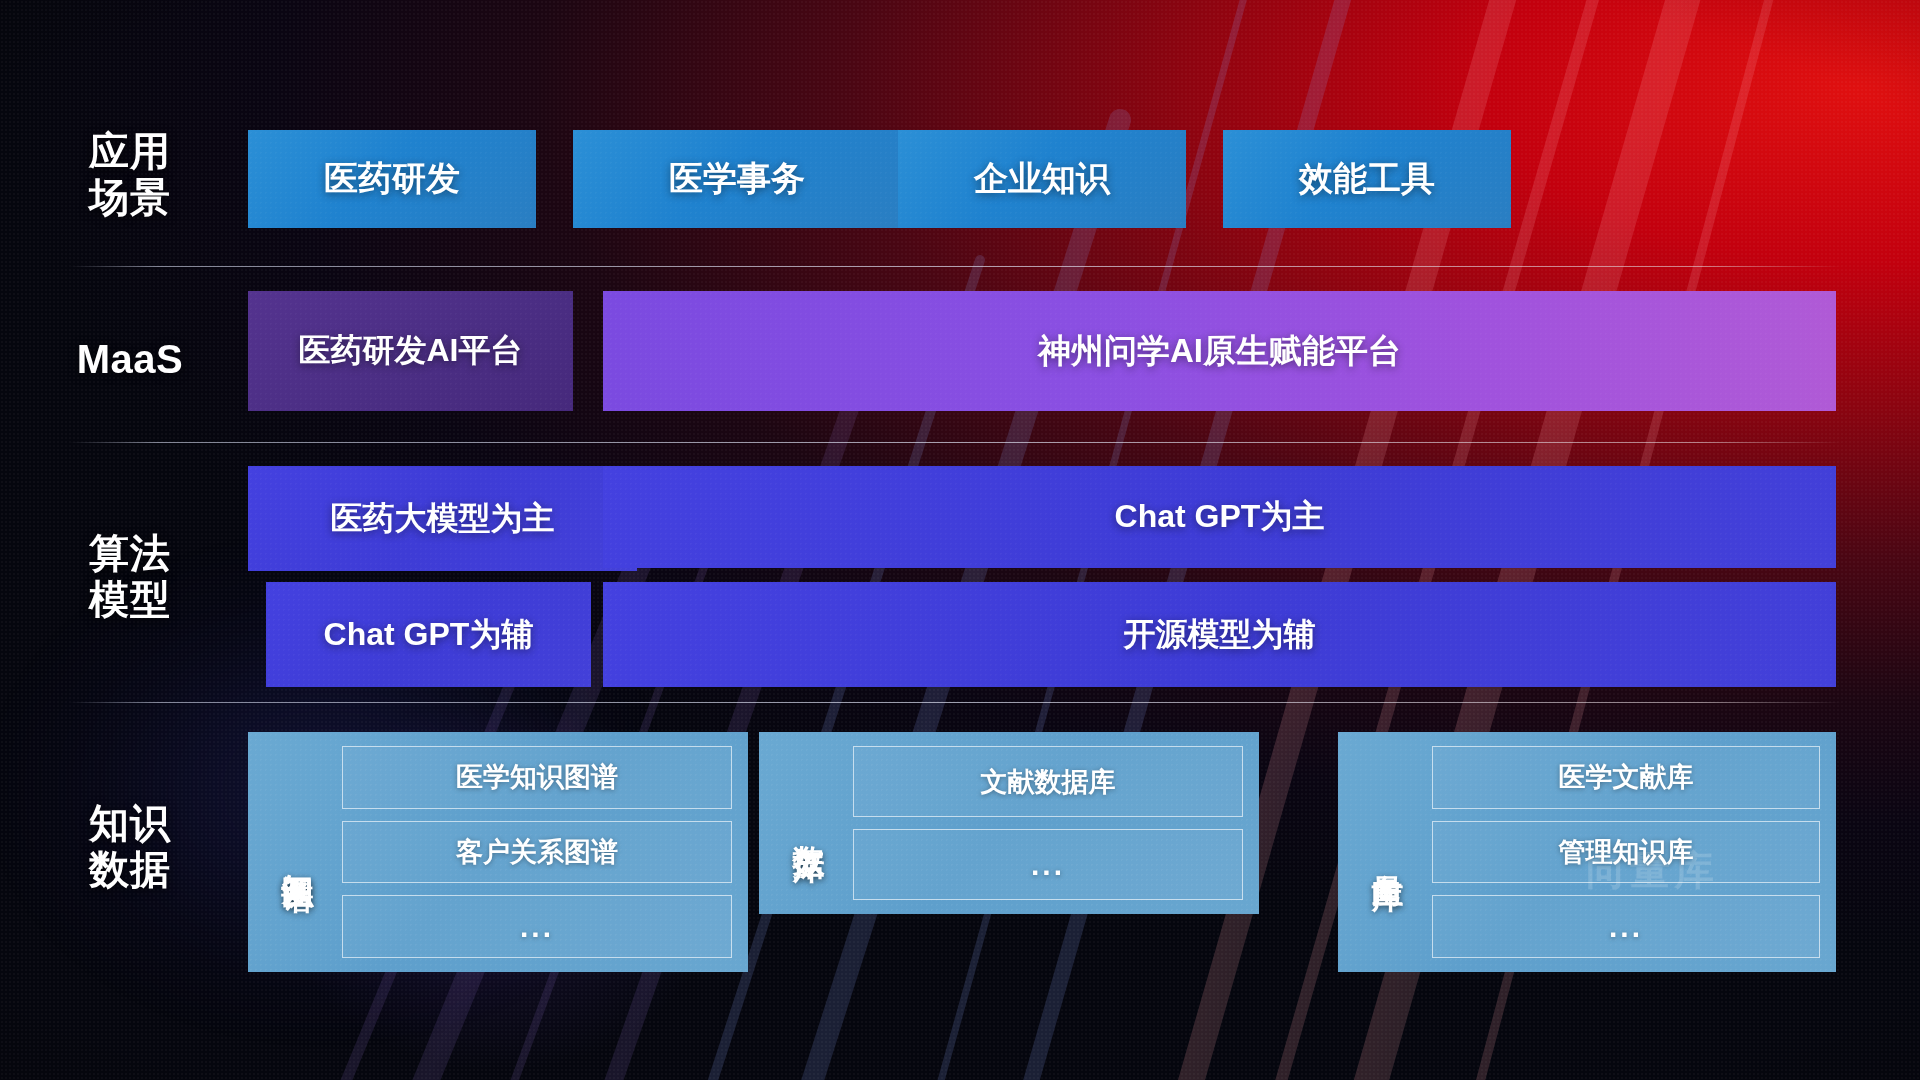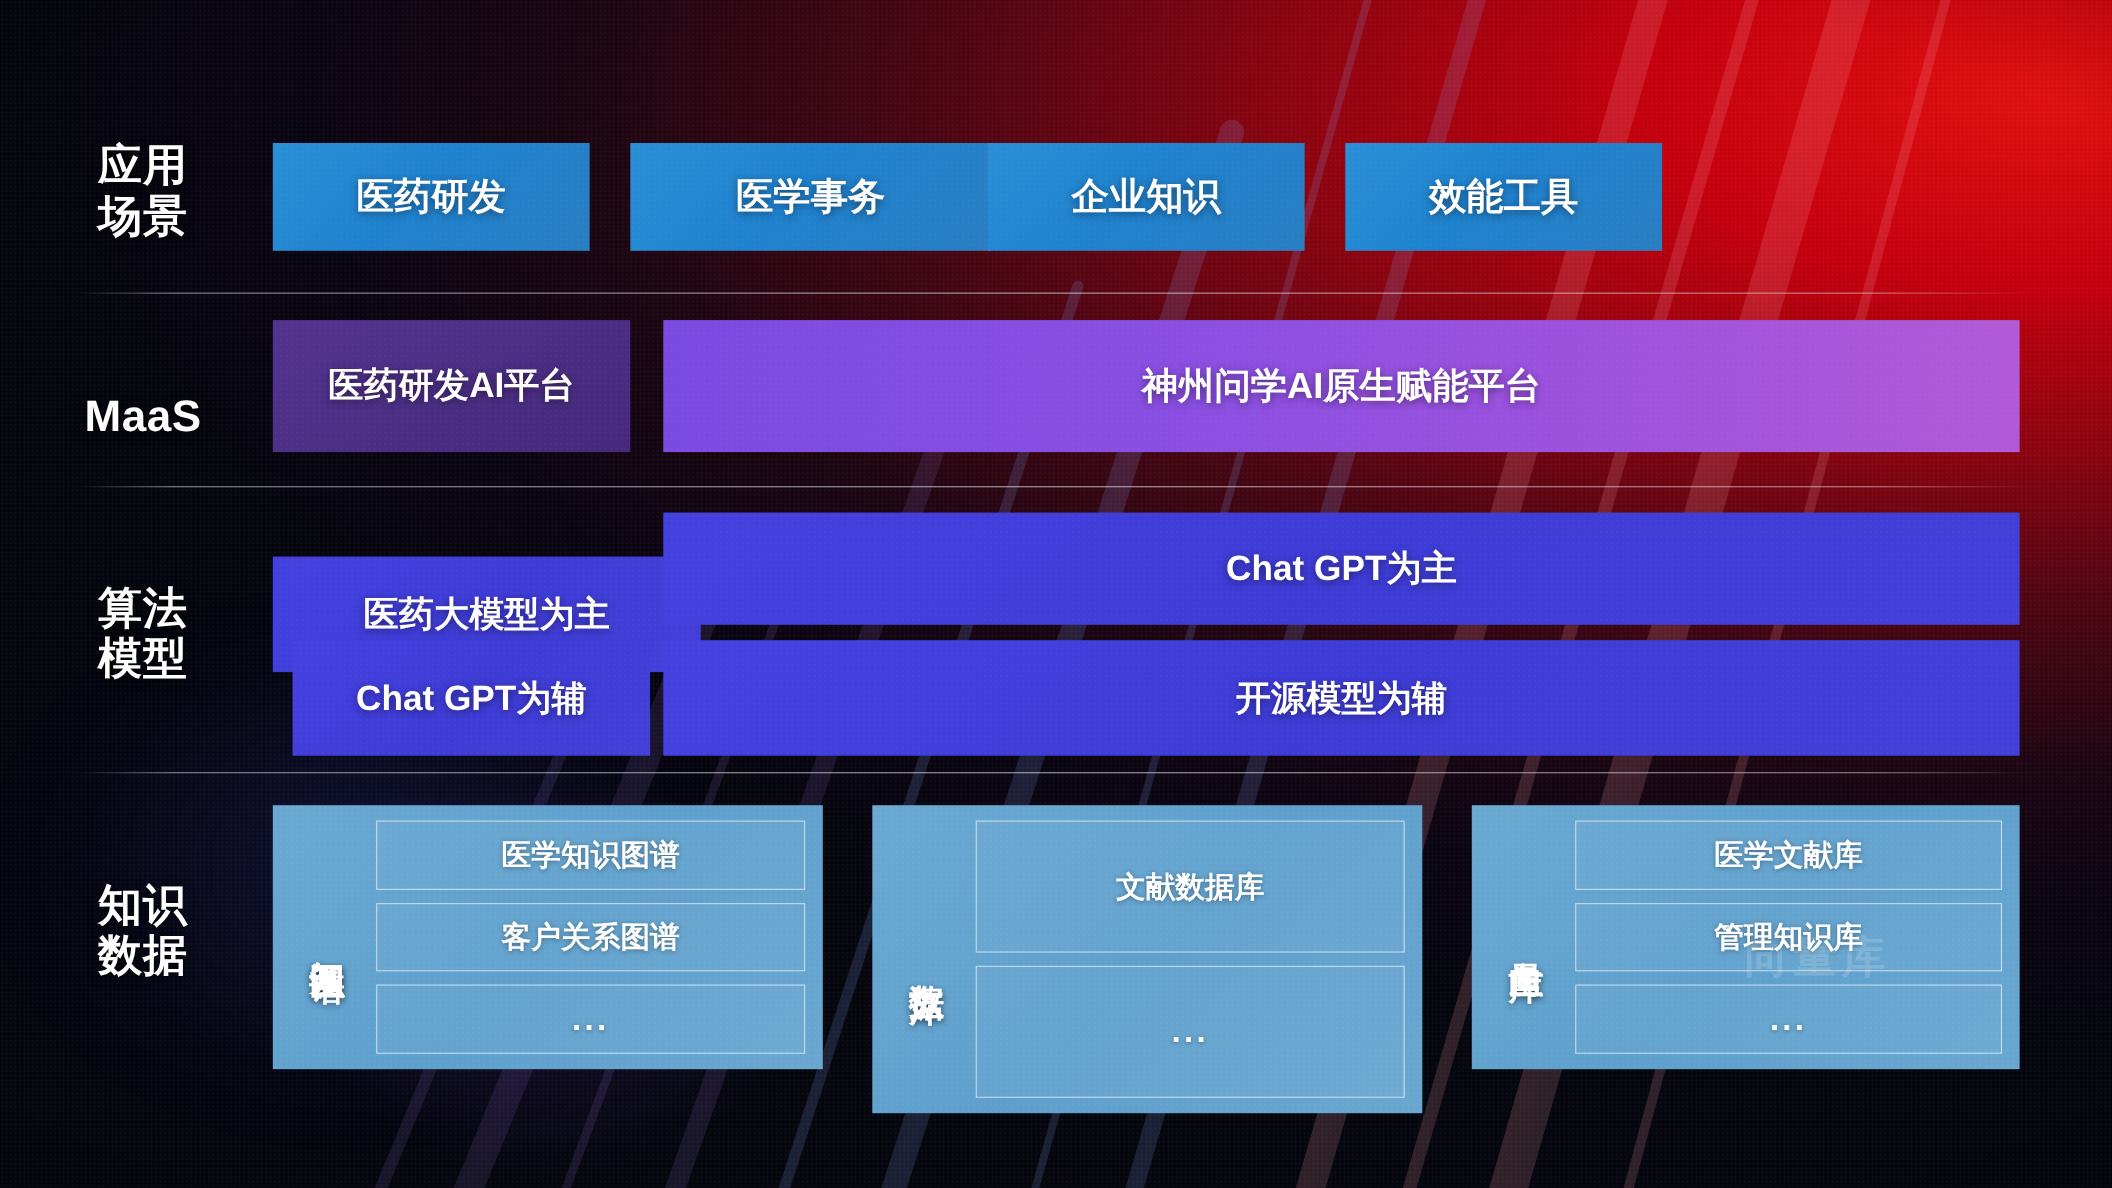--- a/index.html
+++ b/index.html
@@ -45,21 +45,21 @@
     position:absolute;
     color:#ffffff;
     font-weight:700;
     font-size:40px;
     line-height:1.16;
     letter-spacing:1px;
     text-align:center;
     white-space:pre-line;
     text-shadow:0 2px 10px rgba(0,0,0,.7);
   }
-  .row-label.latin{ font-size:40px; letter-spacing:.5px;margin-top:20px; }
+  .row-label.latin{ font-size:40px; letter-spacing:.5px; }
 
   .divider{
     position:absolute;
     height:1px;
     background:linear-gradient(90deg, rgba(200,205,225,.0) 0%, rgba(205,210,230,.62) 5%, rgba(215,218,235,.72) 50%, rgba(225,210,215,.60) 92%, rgba(255,255,255,0) 100%);
   }
 
   .cell{
     position:absolute;
     display:flex; align-items:center; justify-content:center;
@@ -208,21 +208,21 @@
   </div>
   <div class="cell maas-right" style="left:603px; top:291px; width:1233px; height:120px;">
     <span>神州问学AI原生赋能平台</span>
   </div>
 
   <div class="divider" style="left:70px; top:442px; width:1772px;"></div>
 
   <div class="row-label" style="left:60px; top:518px; width:140px;margin-top:12px;">算法
 模型</div>
 
-  <div class="cell algo-cell" style="left:248px; top:466px; width:389px; height:105px;margin-top:40px;">
+  <div class="cell algo-cell" style="left:248px; top:466px; width:389px; height:105px;">
     <span>医药大模型为主</span>
   </div>
   <div class="cell algo-cell" style="left:248px; top:582px; width:325px; height:105px;margin-left:18px;">
     <span>Chat GPT为辅</span>
   </div>
 
   <div class="cell algo-cell" style="left:603px; top:466px; width:1233px; height:102px;">
     <span>Chat GPT为主</span>
   </div>
   <div class="cell algo-cell" style="left:603px; top:582px; width:1233px; height:105px;">
@@ -236,21 +236,21 @@
 
   <div class="kgroup" style="left:248px; top:732px; width:500px; height:240px;">
     <div class="kgroup-title">知识图谱</div>
     <div class="kgroup-items">
       <div class="kitem">医学知识图谱</div>
       <div class="kitem">客户关系图谱</div>
       <div class="kitem ellipsis">...</div>
     </div>
   </div>
 
-  <div class="kgroup" style="left:793px; top:732px; width:500px; height:280px;">
+  <div class="kgroup" style="left:759px; top:732px; width:500px; height:182px;">
     <div class="kgroup-title">数据库</div>
     <div class="kgroup-items">
       <div class="kitem">文献数据库</div>
       <div class="kitem ellipsis">...</div>
     </div>
   </div>
 
   <div class="kgroup" style="left:1338px; top:732px; width:498px; height:240px;">
     <div class="wm" style="right:118px; bottom:74px;">向量库</div>
     <div class="kgroup-title">向量库</div>

